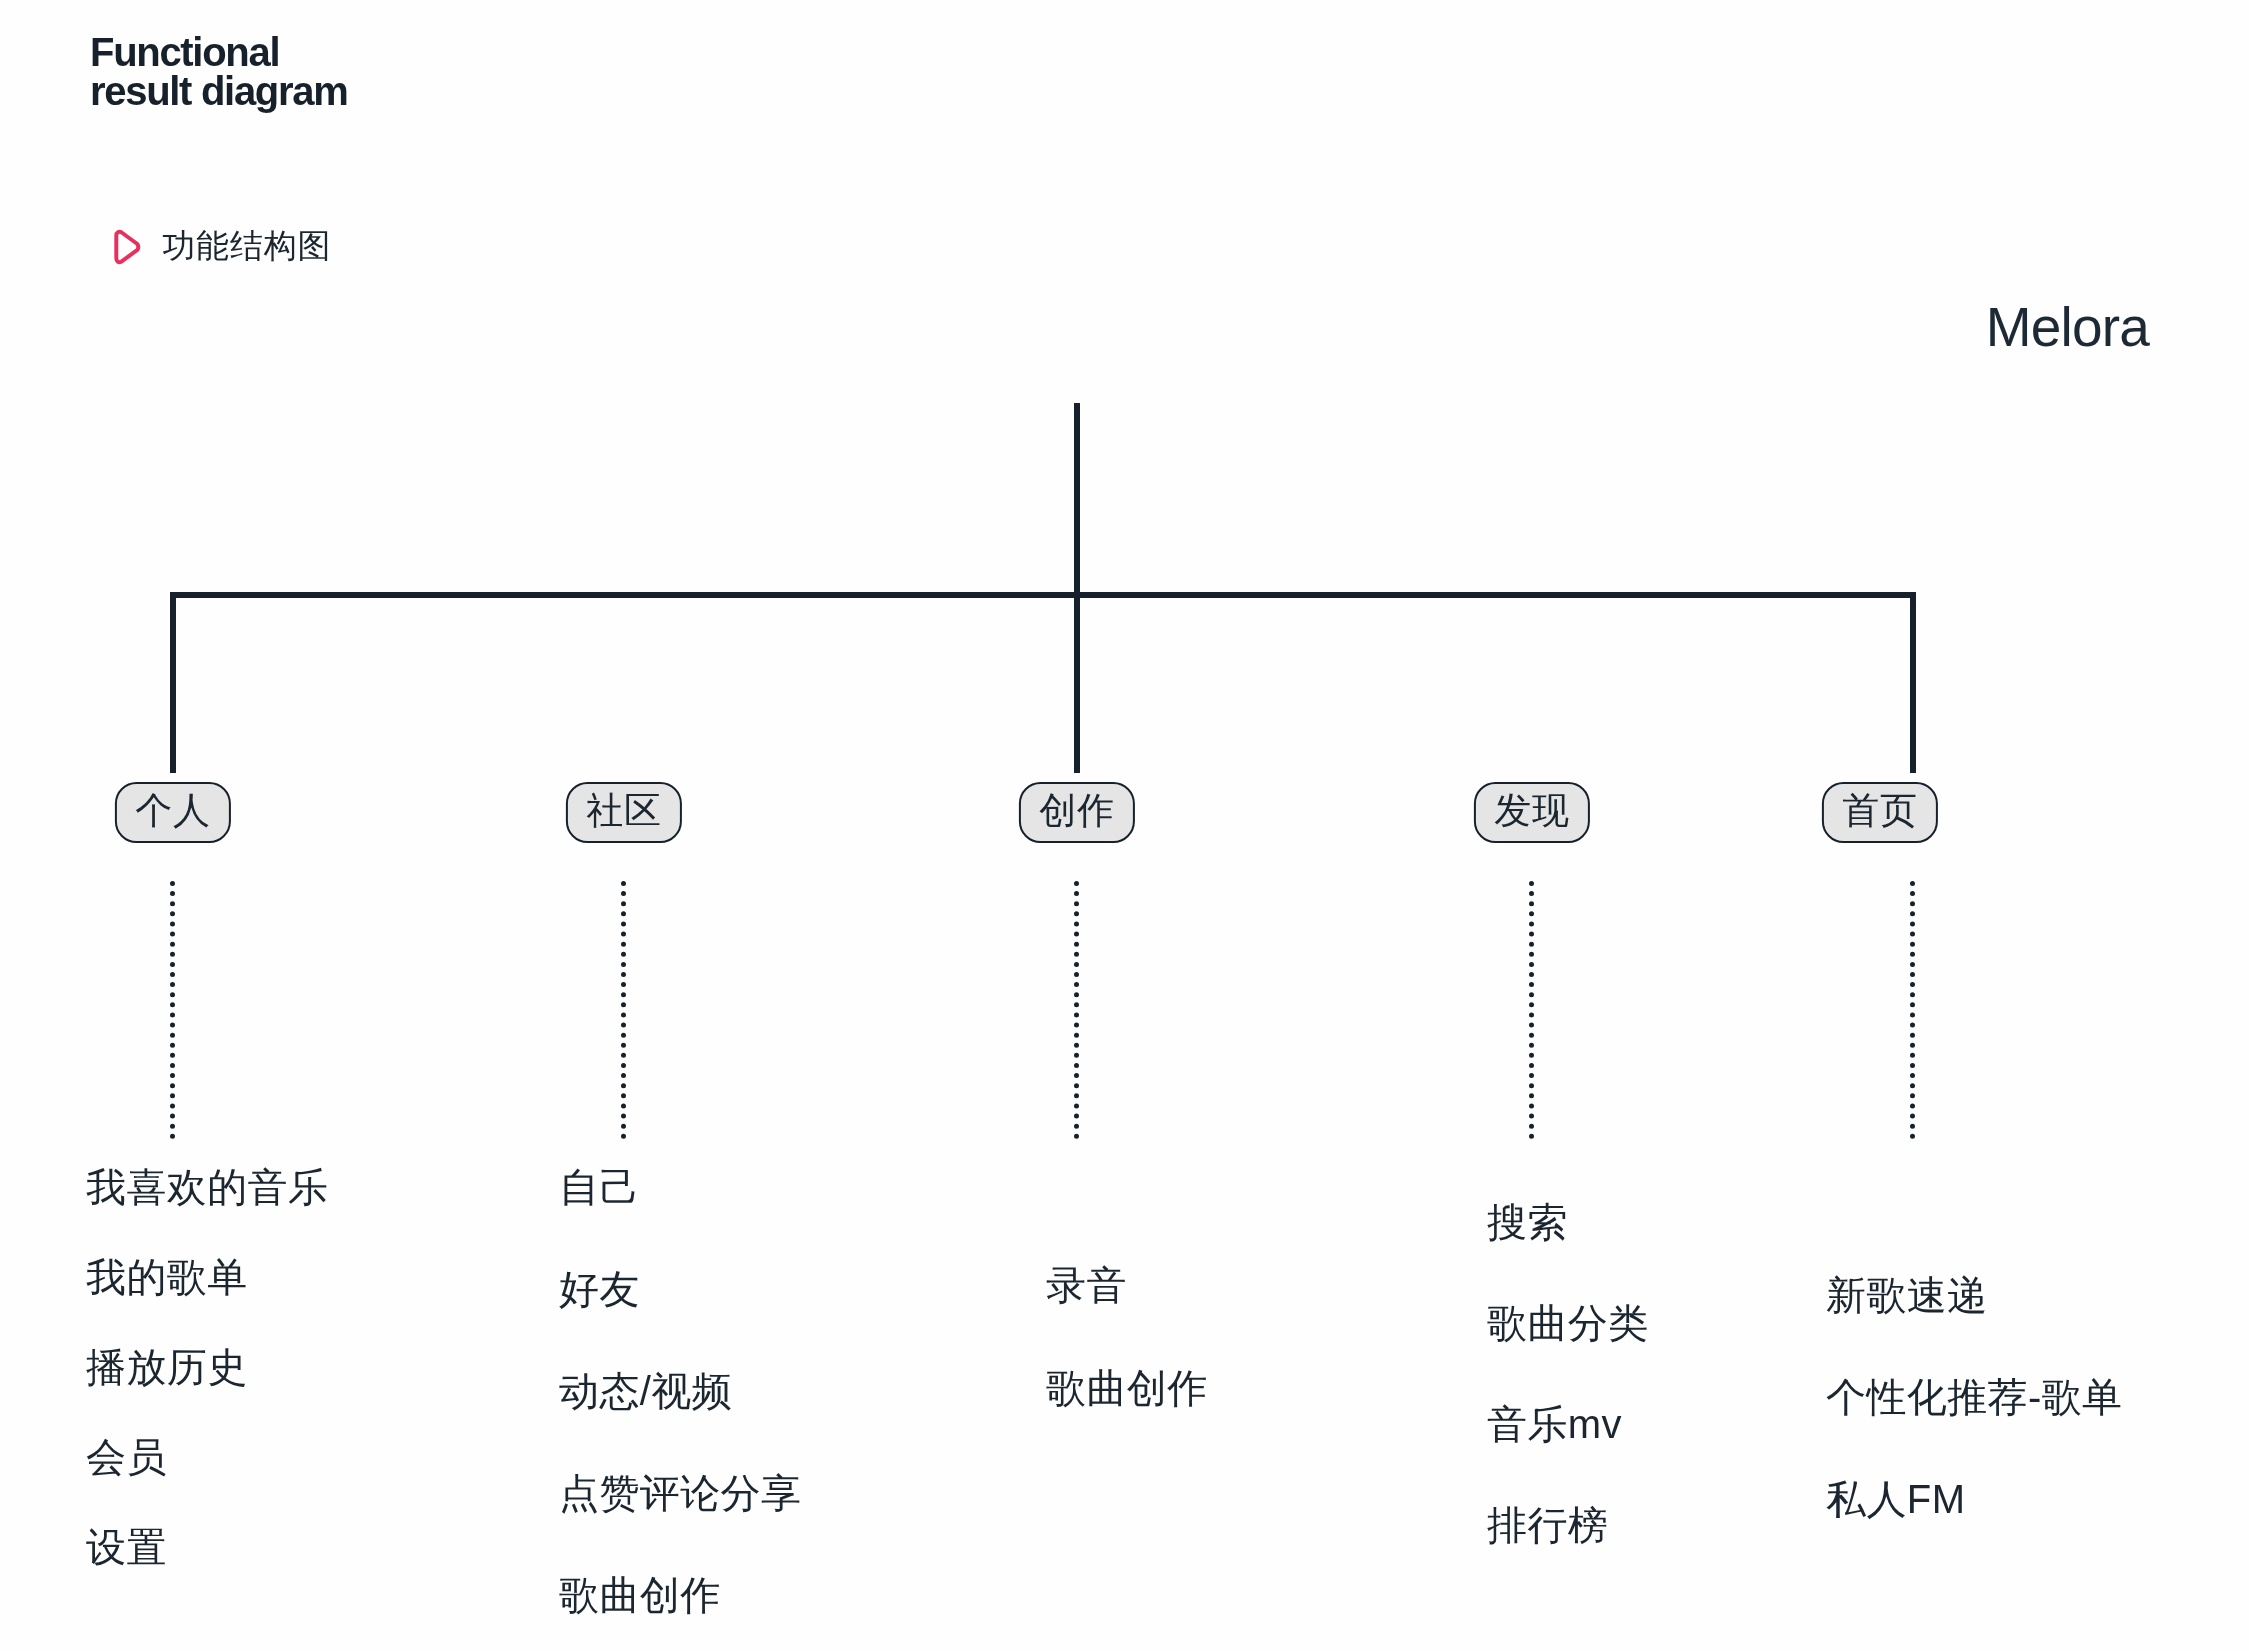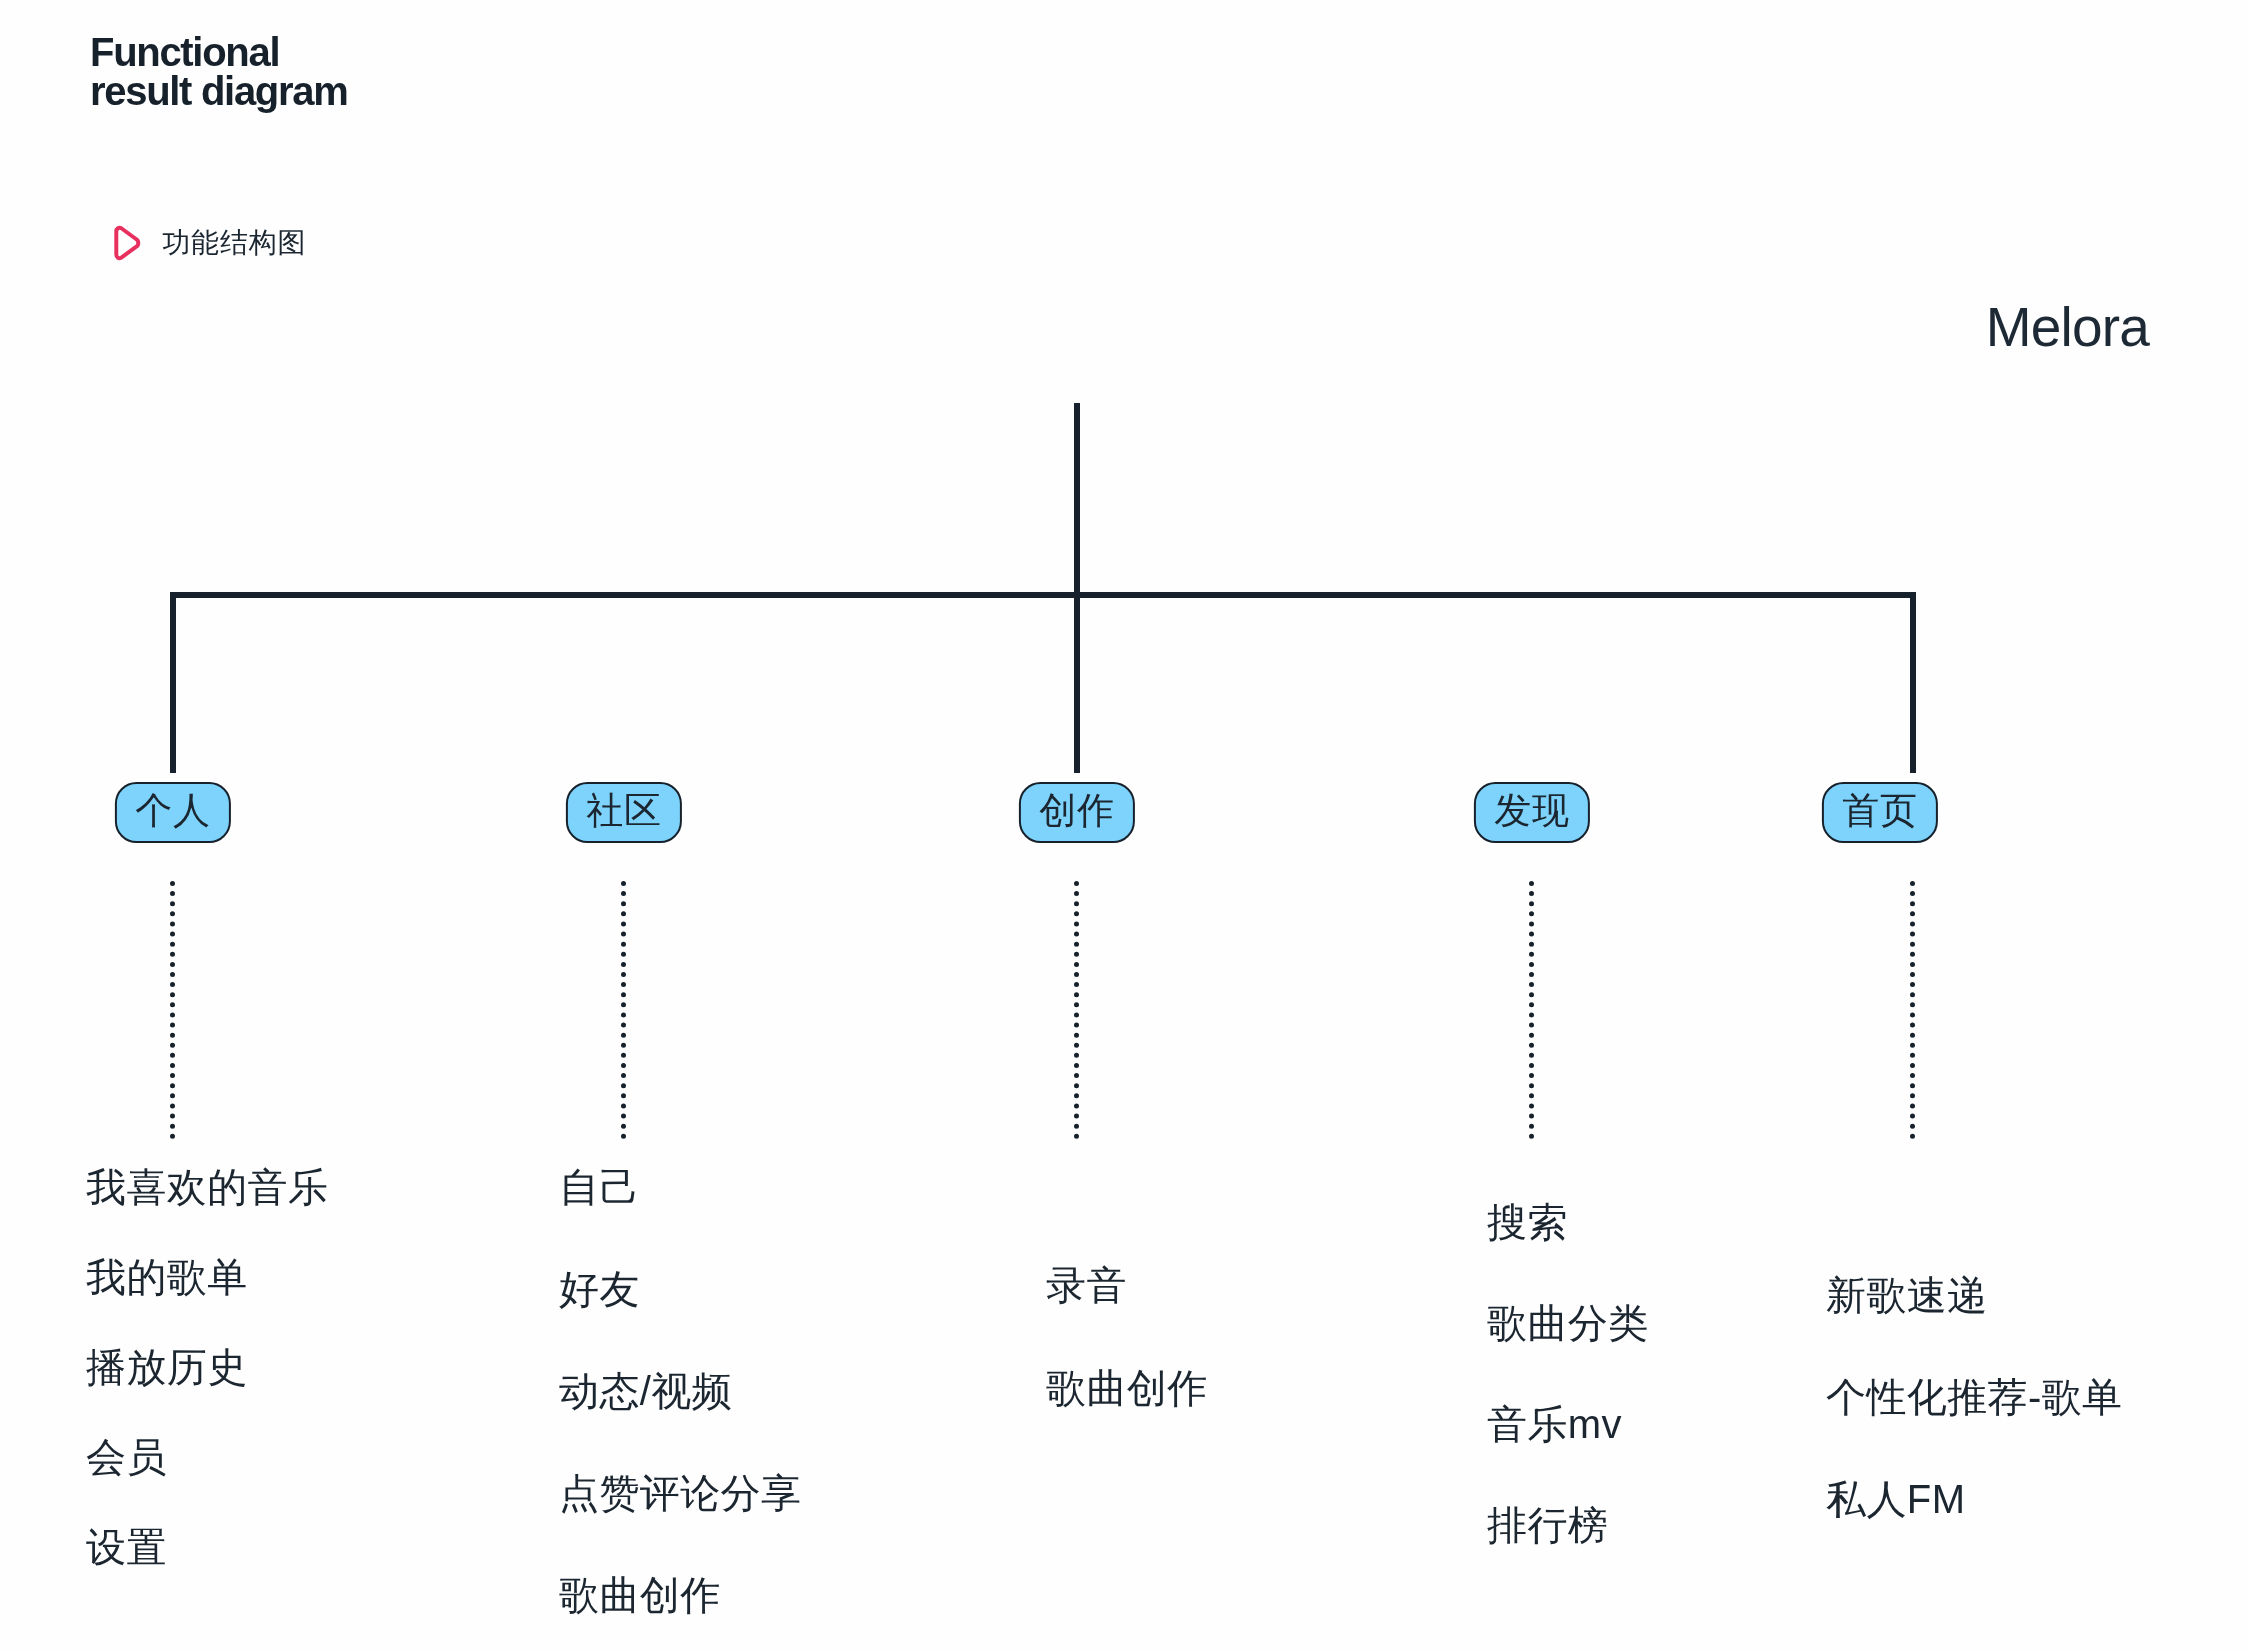--- a/index.html
+++ b/index.html
@@ -20,21 +20,21 @@
     font-weight:800;letter-spacing:-1.3px;
     color:#17212b;
     white-space:pre-line;
   }
   .hdr-sub-row{
     position:absolute;left:106px;top:224px;
     display:flex;align-items:center;gap:18.3px;
   }
   .play-ico{width:38px;height:38px;display:block;}
   .hdr-sub{
-    font-size:28px;font-weight:500;color:#1b2630;letter-spacing:0.8px;
+    font-size:33px;font-weight:500;color:#1b2630;letter-spacing:0.8px;
   }
 
   
   .root-title{
     position:absolute;top:295px;left:0;width:2196px;
     text-align:right;
     font-size:55px;font-weight:400;letter-spacing:-0.8px;
     color:#1d2a36;
   }
   .root-title span{position:relative;left:-47px;}
@@ -52,21 +52,21 @@
   
   .node{
     position:absolute;
     transform:translateX(-50%);
     border:2.5px solid #17212b;
     border-radius:21.6px;
     padding:8.3px 18.3px 11.6px;
     font-size:37px;
     line-height:1.0;
     color:#1b2630;
-    background:#7dd3fc;
+    background:#e5e5e5;
     white-space:nowrap;
     letter-spacing:0.8px;
   }
 
   
   .leafcol{position:absolute;}
   .leaf{
     font-size:40px;
     color:#1b2630;
     white-space:nowrap;

